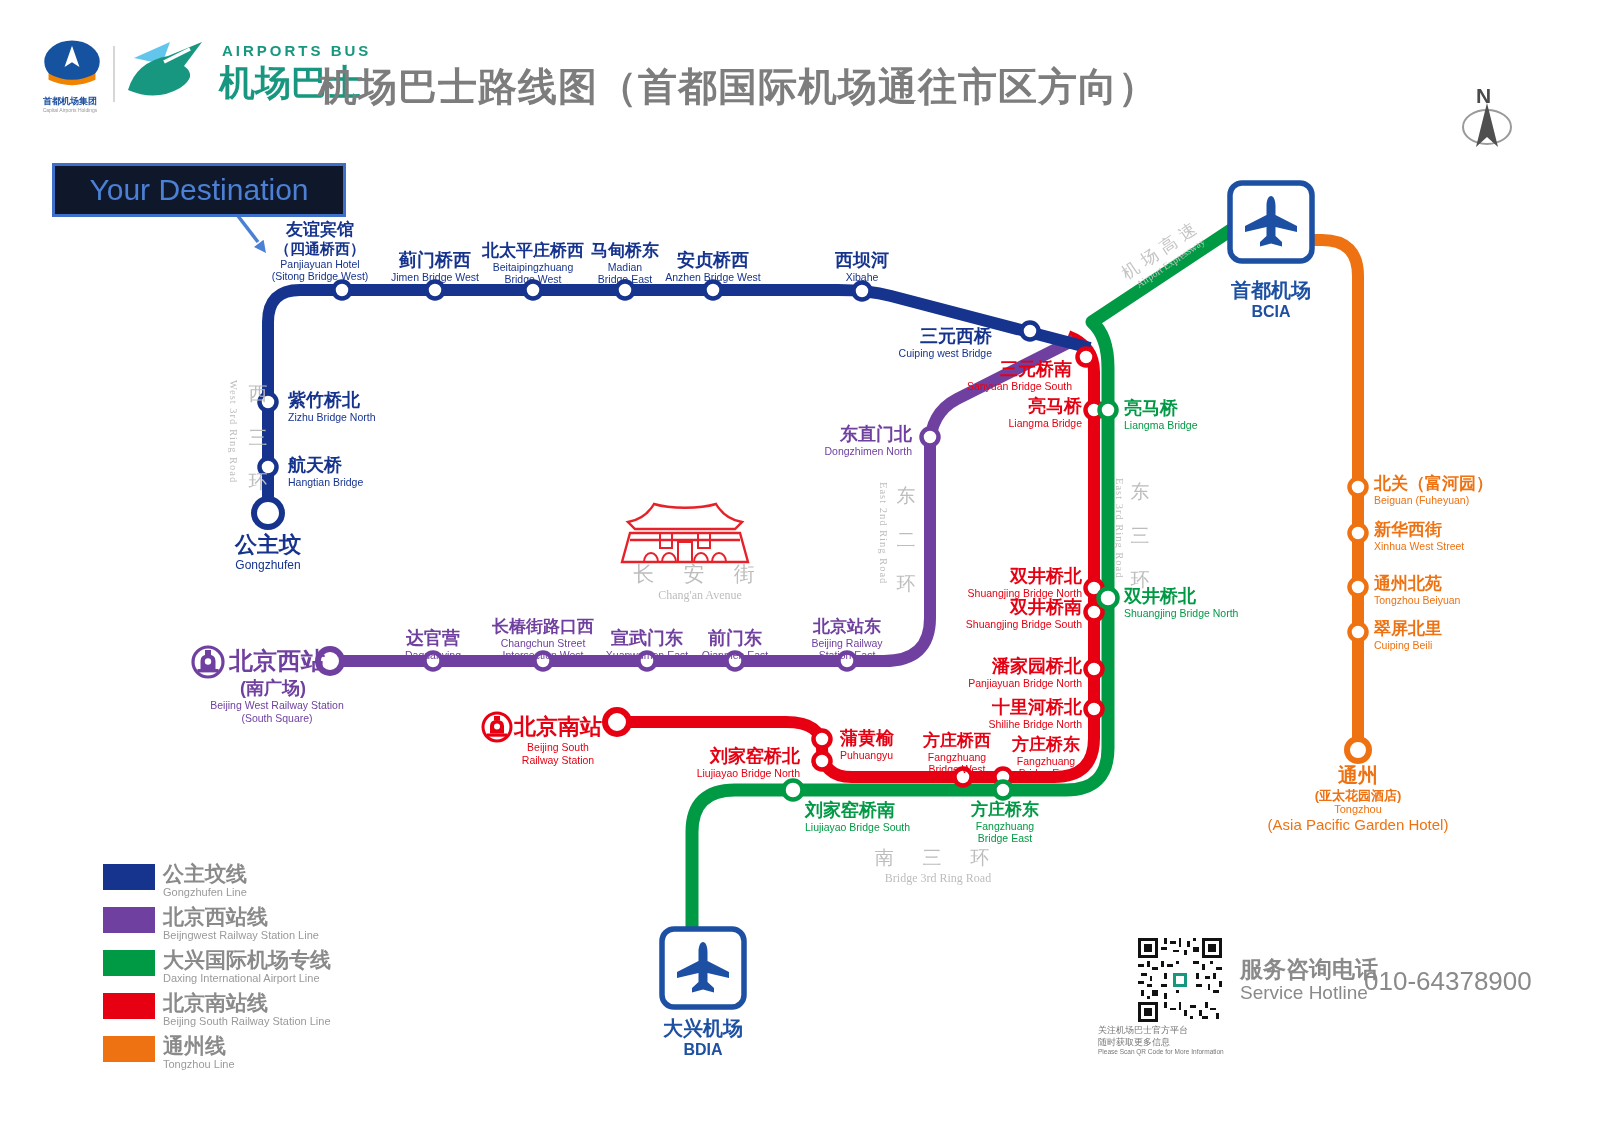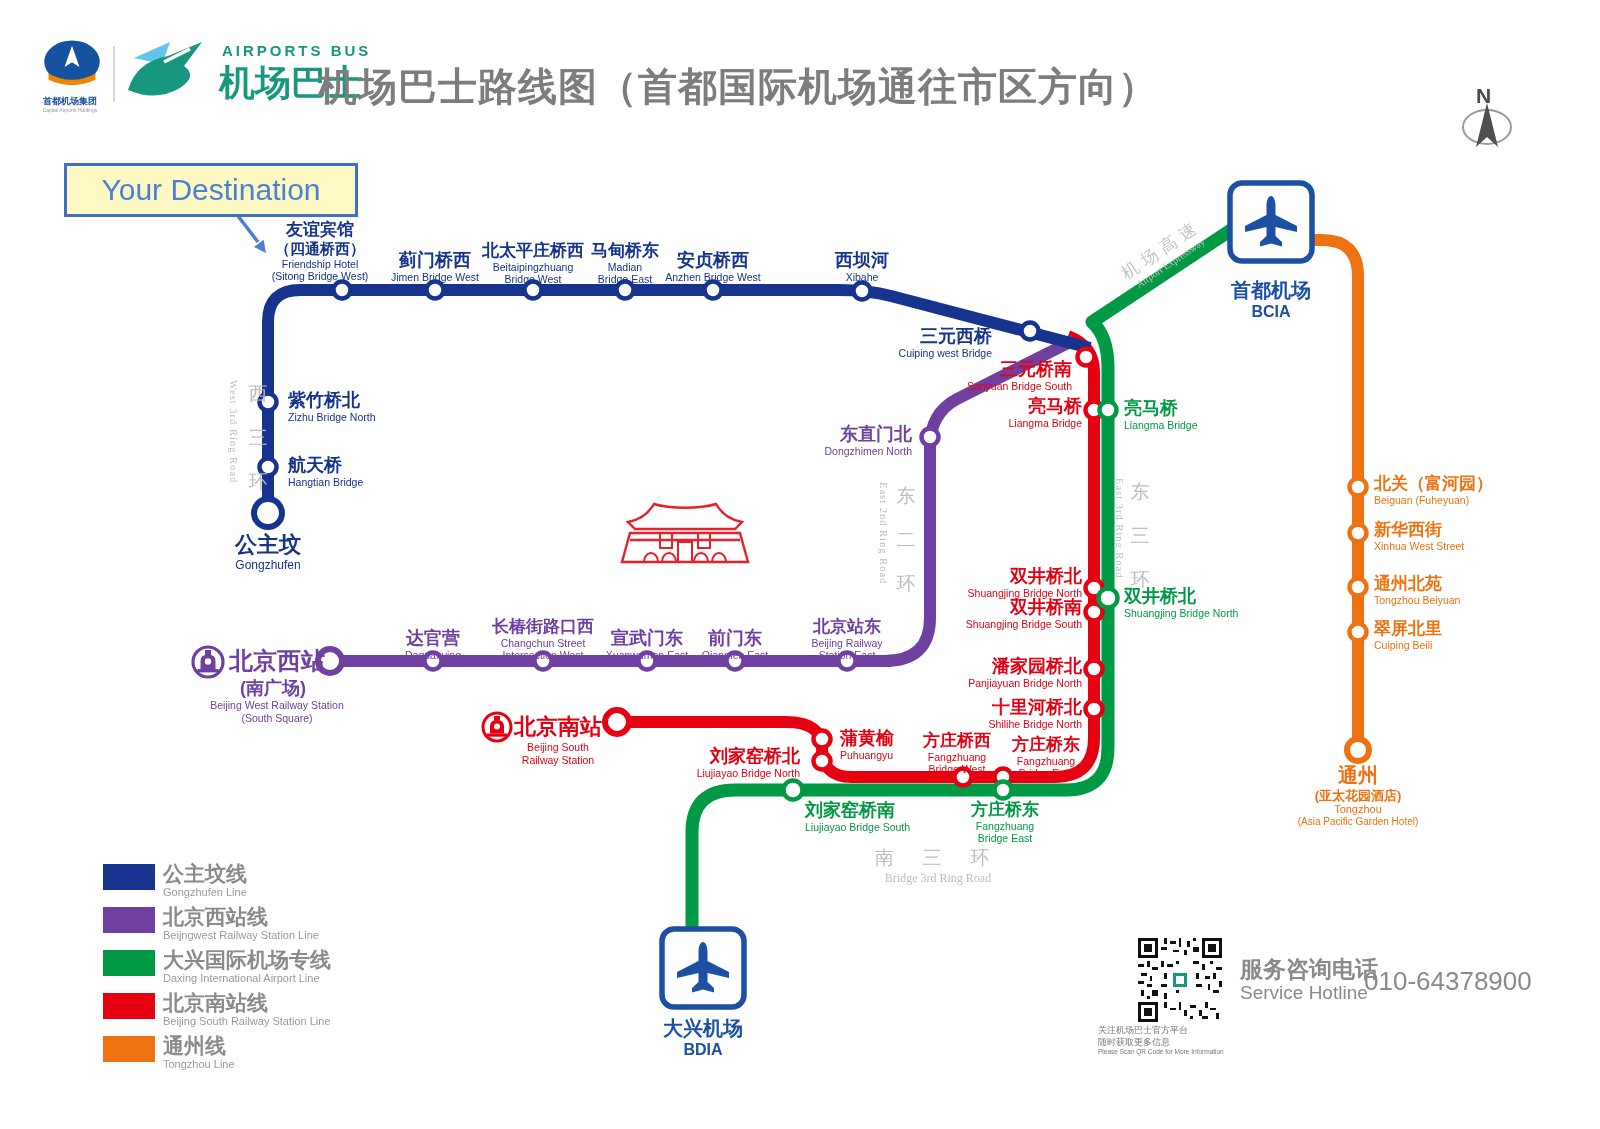--- a/index.html
+++ b/index.html
@@ -45,22 +45,22 @@
   .ven{writing-mode:vertical-rl;font-size:10.5px;letter-spacing:1px;}
   
   .title{position:absolute;left:318px;top:60px;font-size:39px;font-weight:bold;color:var(--c-title);letter-spacing:1px;}
   .subtitle{position:absolute;left:320px;top:112px;font-size:21px;color:#8C8C8C;}
   .brand-en{position:absolute;left:222px;top:42px;font-size:15px;font-weight:bold;letter-spacing:3px;color:var(--c-teal);}
   .brand-zh{position:absolute;left:219px;top:59px;font-size:36px;font-weight:bold;color:var(--c-teal);}
   .cah-zh{position:absolute;left:28px;top:95px;width:84px;text-align:center;font-size:9px;font-weight:bold;color:#1D4F9E;}
   .cah-en{position:absolute;left:28px;top:107px;width:84px;text-align:center;font-size:5px;color:#999;}
   .divider{position:absolute;left:113px;top:46px;width:2px;height:56px;background:#D6D6D6;}
   
-  .callout{position:absolute;left:64px;top:163px;width:288px;height:48px;border:3px solid #3F6FC8;
-           color:#4B80D4;font-size:30px;line-height:48px;text-align:center;background:#fef9c3;}
+  .callout{position:absolute;left:52px;top:163px;width:288px;height:48px;border:3px solid #3F6FC8;
+           color:#4B80D4;font-size:30px;line-height:48px;text-align:center;background:#0f172a;}
   
   .apt{position:absolute;text-align:center;transform:translateX(-50%);color:var(--c-airport);font-weight:bold;line-height:1.2;}
   .apt .zh{font-size:20px;} .apt .en{font-size:16px;}
   
   .lg-swatch{position:absolute;width:52px;height:26px;}
   .lg-zh{position:absolute;font-size:21px;font-weight:600;color:#8A8A8A;white-space:nowrap;}
   .lg-en{position:absolute;font-size:11px;color:#9A9A9A;white-space:nowrap;}
   
   .qr-cap{position:absolute;left:1098px;width:164px;color:#777;}
   .hot-zh{position:absolute;left:1240px;top:954px;font-size:23px;font-weight:bold;color:#8A8A8A;}
@@ -208,38 +208,42 @@
   <div class="road ven" style="left:228px;top:380px">West 3rd Ring Road</div>
   <div class="road vzh" style="left:246px;top:372px">西三环</div>
   <div class="road ven" style="left:878px;top:482px">East 2nd Ring Road</div>
   <div class="road vzh" style="left:894px;top:474px">东二环</div>
   <div class="road ven" style="left:1114px;top:478px">East 3rd Ring Road</div>
   <div class="road vzh" style="left:1128px;top:470px">东三环</div>
   <div class="road" style="left:848px;top:845px;width:180px;text-align:center">
     <div class="zh">南 三 环</div>
     <div class="en">Bridge 3rd Ring Road</div>
   </div>
+  <div class="road" style="left:610px;top:560px;width:180px;text-align:center">
+    <div class="zh" style="font-size:21px">长 安 街</div>
+    <div class="en">Chang'an Avenue</div>
+  </div>
   <div class="expwy">
     <div class="zh">机场高速</div>
     <div class="en">Airport Expressway</div>
   </div>
 
   <div class="apt" style="left:1271px;top:278px">
     <div class="zh">首都机场</div>
     <div class="en">BCIA</div>
   </div>
   <div class="apt" style="left:703px;top:1016px">
     <div class="zh">大兴机场</div>
     <div class="en">BDIA</div>
   </div>
 
   <div class="stn t-blue center sm" style="left:320px;top:220px">
     <div class="zh">友谊宾馆</div>
     <div class="zh2">（四通桥西）</div>
-    <div class="en">Friendship Hotel</div>
+    <div class="en">Panjiayuan Hotel</div>
     <div class="en">(Sitong Bridge West)</div>
   </div>
   <div class="stn t-blue center" style="left:435px;top:250px">
     <div class="zh">蓟门桥西</div>
     <div class="en">Jimen Bridge West</div>
   </div>
   <div class="stn t-blue center sm" style="left:533px;top:241px">
     <div class="zh">北太平庄桥西</div>
     <div class="en">Beitaipingzhuang</div>
     <div class="en">Bridge West</div>
@@ -392,21 +396,21 @@
     <div class="en">Tongzhou Beiyuan</div>
   </div>
   <div class="stn t-orange sm" style="left:1374px;top:619px">
     <div class="zh">翠屏北里</div>
     <div class="en">Cuiping Beili</div>
   </div>
   <div class="stn t-orange center" style="left:1358px;top:764px">
     <div class="zh" style="font-size:20px">通州</div>
     <div class="zh" style="font-size:13px">(亚太花园酒店)</div>
     <div class="en" style="font-size:11px">Tongzhou</div>
-    <div class="en" style="font-size:10px">(Asia Pacific Garden Hotel)</div>
+    <div class="en" style="font-size:15px">(Asia Pacific Garden Hotel)</div>
   </div>
 
   <div>
     <div class="lg-swatch" style="left: 103px; top: 864px; background-color: rgb(22, 51, 142);"></div>
     <div class="lg-zh" style="left:163px;top:860px">公主坟线</div>
     <div class="lg-en" style="left:163px;top:886px">Gongzhufen Line</div>
 
     <div class="lg-swatch" style="left: 103px; top: 907px; background-color: rgb(112, 64, 160);"></div>
     <div class="lg-zh" style="left:163px;top:903px">北京西站线</div>
     <div class="lg-en" style="left:163px;top:929px">Beijngwest Railway Station Line</div>

